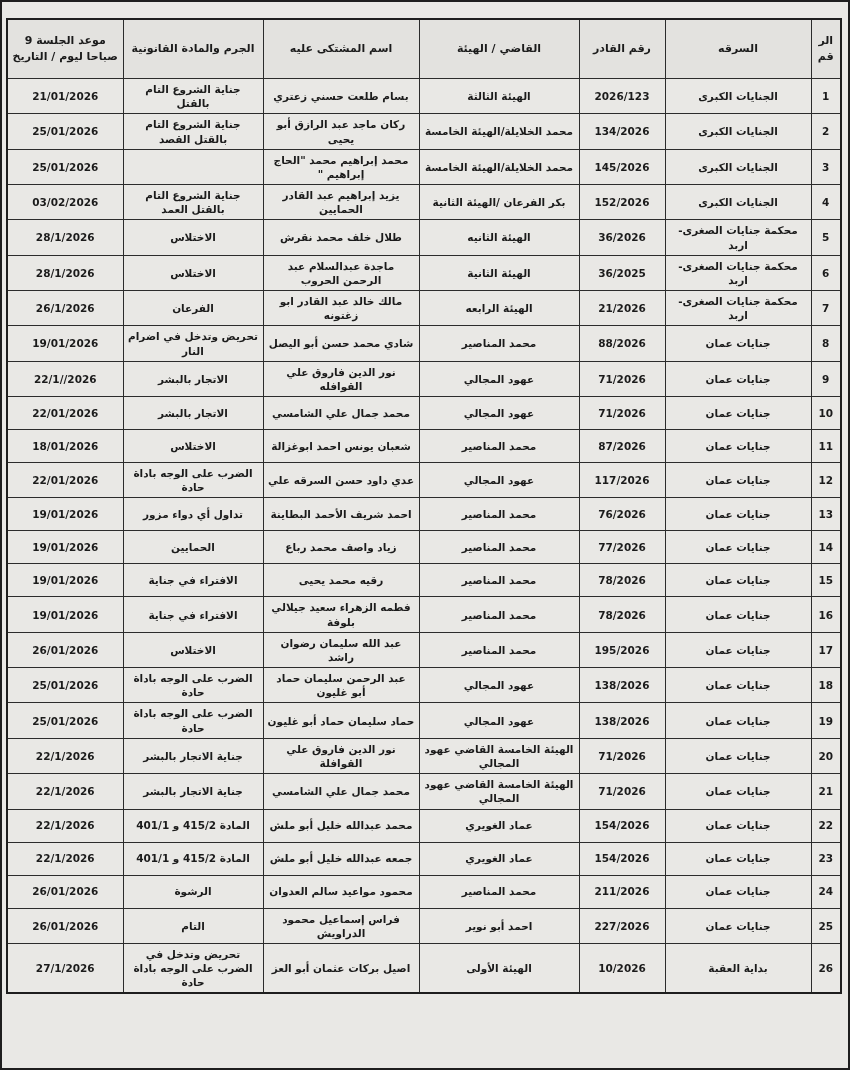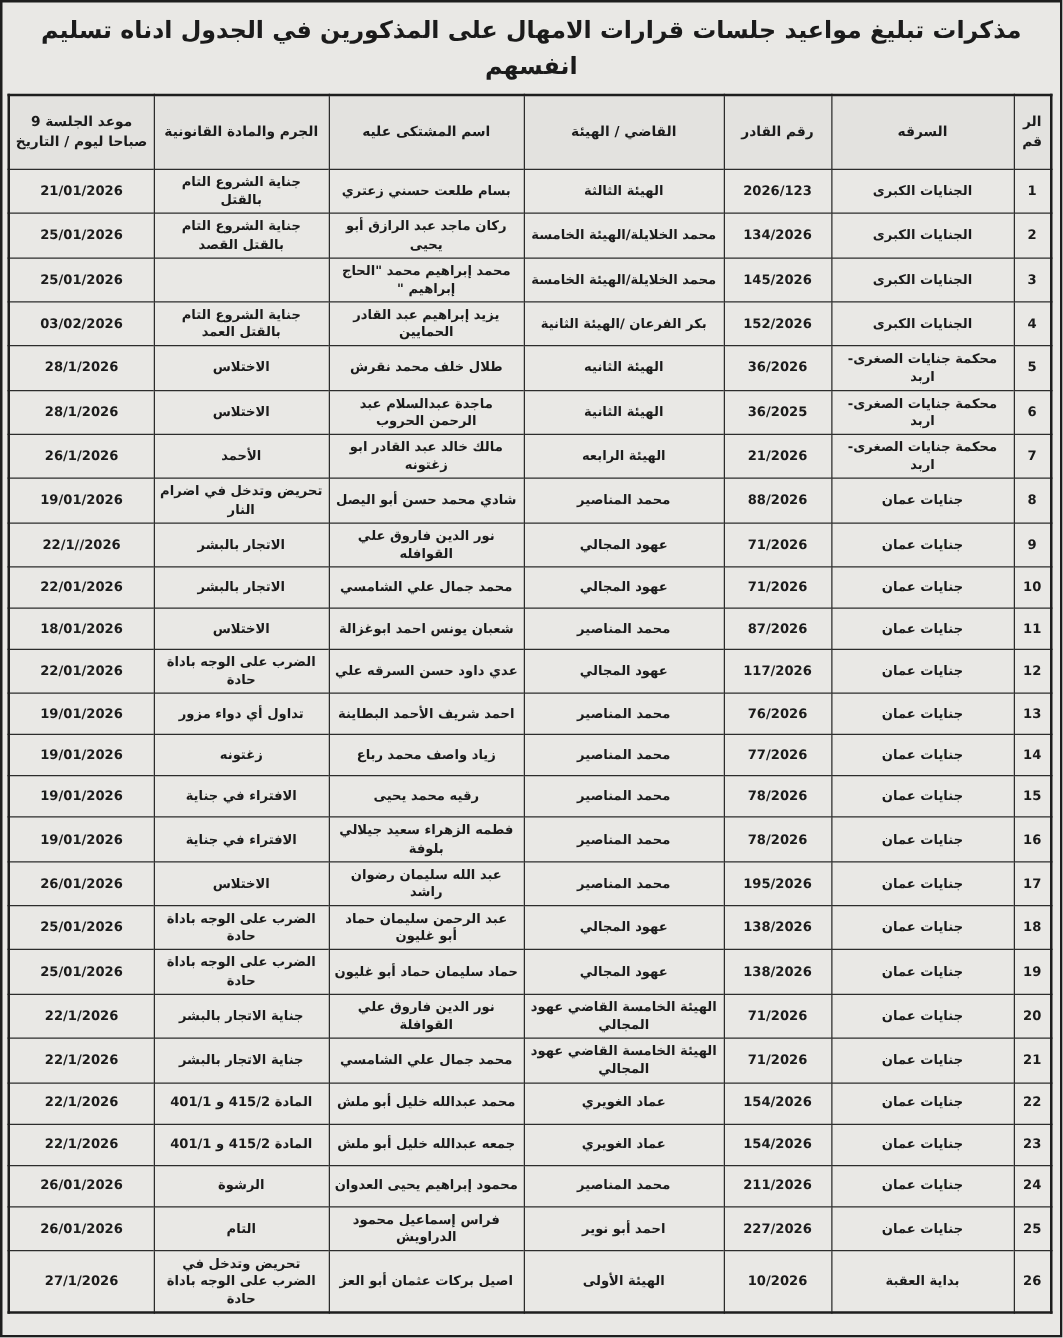--- a/index.html
+++ b/index.html
@@ -64,21 +64,20 @@
   td.col-judge   { font-size: 10.5px; }
   td.col-defendant { font-size: 10.5px; }
   td.col-crime   { font-size: 10.5px; }
 </style>
 </head>
 <body>
 
 <div class="page">
 
   <div class="title">
-    <div>مذكرات تبليغ مواعيد جلسات قرارات الامهال على المذكورين في الجدول ادناه تسليم انفسهم</div>
   </div>
 
   <table class="sessions">
     <colgroup>
       <col style="width:30px">
       <col style="width:146px">
       <col style="width:86px">
       <col style="width:160px">
       <col style="width:156px">
       <col style="width:140px">
@@ -149,21 +148,21 @@
           <td class="col-defendant">ماجدة عبدالسلام عبد الرحمن الحروب</td>
           <td class="col-crime">الاختلاس</td>
           <td class="col-date">28/1/2026</td>
         </tr>
         <tr>
           <td class="col-number">7</td>
           <td class="col-court">محكمة جنايات الصغرى- اربد</td>
           <td class="col-case">21/2026</td>
           <td class="col-judge">الهيئة الرابعه</td>
           <td class="col-defendant">مالك خالد عبد القادر ابو زغتونه</td>
-          <td class="col-crime">الأحمد</td>
+          <td class="col-crime">الفرعان</td>
           <td class="col-date">26/1/2026</td>
         </tr>
         <tr>
           <td class="col-number">8</td>
           <td class="col-court">جنايات عمان</td>
           <td class="col-case">88/2026</td>
           <td class="col-judge">محمد المناصير</td>
           <td class="col-defendant">شادي محمد حسن أبو اليصل</td>
           <td class="col-crime">تحريض وتدخل في اضرام النار</td>
           <td class="col-date">19/01/2026</td>
@@ -212,21 +211,21 @@
           <td class="col-defendant">احمد شريف الأحمد البطاينة</td>
           <td class="col-crime">تداول أي دواء مزور</td>
           <td class="col-date">19/01/2026</td>
         </tr>
         <tr>
           <td class="col-number">14</td>
           <td class="col-court">جنايات عمان</td>
           <td class="col-case">77/2026</td>
           <td class="col-judge">محمد المناصير</td>
           <td class="col-defendant">زياد واصف محمد رباع</td>
-          <td class="col-crime">زغتونه</td>
+          <td class="col-crime">الحمايين</td>
           <td class="col-date">19/01/2026</td>
         </tr>
         <tr>
           <td class="col-number">15</td>
           <td class="col-court">جنايات عمان</td>
           <td class="col-case">78/2026</td>
           <td class="col-judge">محمد المناصير</td>
           <td class="col-defendant">رقيه محمد يحيى</td>
           <td class="col-crime">الافتراء في جناية</td>
           <td class="col-date">19/01/2026</td>
@@ -301,21 +300,21 @@
           <td class="col-judge">عماد الغويري</td>
           <td class="col-defendant">جمعه عبدالله خليل أبو ملش</td>
           <td class="col-crime">المادة 415/2 و 401/1</td>
           <td class="col-date">22/1/2026</td>
         </tr>
         <tr>
           <td class="col-number">24</td>
           <td class="col-court">جنايات عمان</td>
           <td class="col-case">211/2026</td>
           <td class="col-judge">محمد المناصير</td>
-          <td class="col-defendant">محمود إبراهيم يحيى العدوان</td>
+          <td class="col-defendant">محمود مواعيد سالم العدوان</td>
           <td class="col-crime">الرشوة</td>
           <td class="col-date">26/01/2026</td>
         </tr>
         <tr>
           <td class="col-number">25</td>
           <td class="col-court">جنايات عمان</td>
           <td class="col-case">227/2026</td>
           <td class="col-judge">احمد أبو نوير</td>
           <td class="col-defendant">فراس إسماعيل محمود الدراويش</td>
           <td class="col-crime">التام</td>

